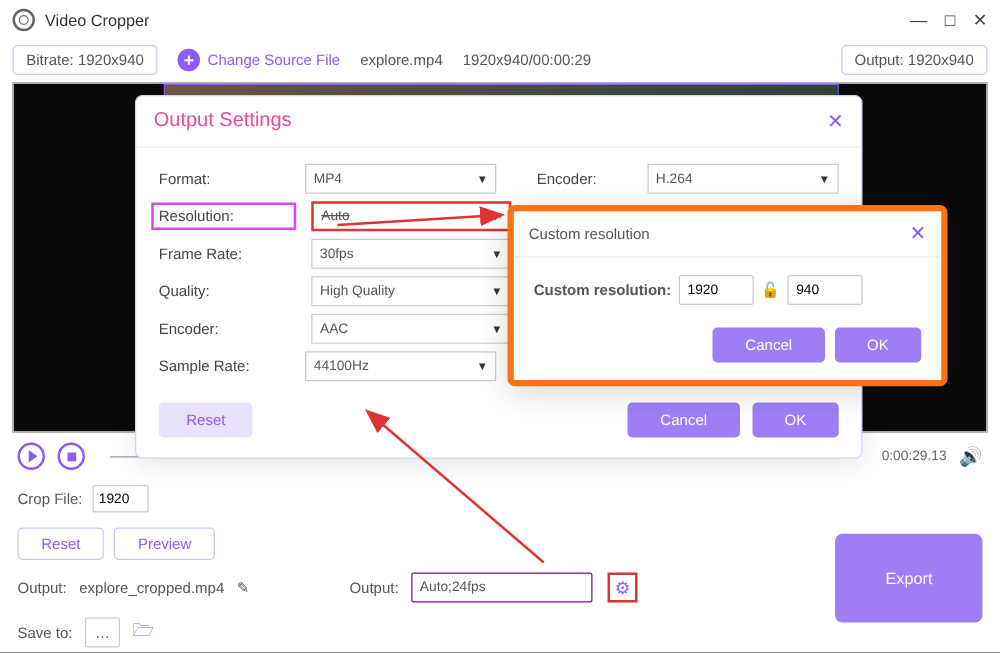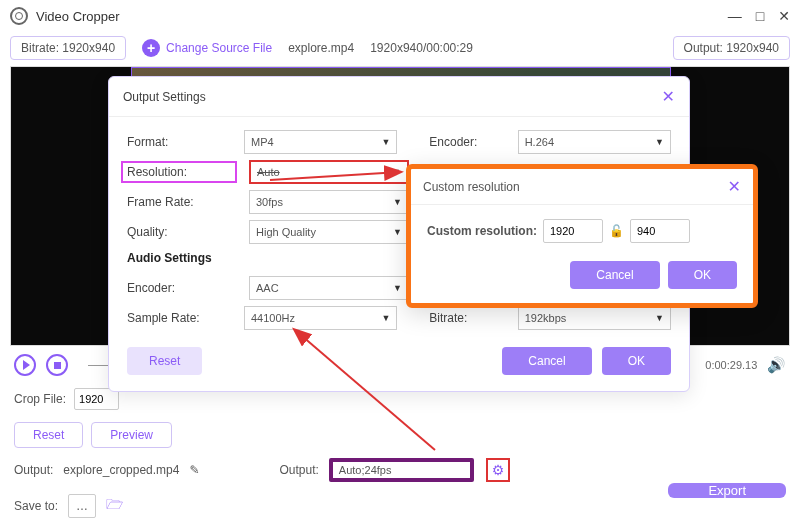--- a/index.html
+++ b/index.html
@@ -27,35 +27,35 @@
 .prog { flex: 1; height: 1px; background: #999; margin: 0 10px; }
 .time-lbl { color: #666; font-size: 11px; }
 .vol-icon { color: #8b5cf6; font-size: 15px; }
 
 .crop-row { display: flex; align-items: center; gap: 8px; padding: 4px 14px; }
 .small-input { width: 45px; height: 22px; border: 1px solid #ccc; border-radius: 2px; padding: 0 4px; font-size: 11px; }
 .btn-outline { border: 1px solid #cfc3f5; color: #8b5cf6; background: #fff; border-radius: 4px; padding: 5px 18px; font-size: 12px; cursor: pointer; }
 
 .out-row { display: flex; align-items: center; gap: 10px; padding: 6px 14px; }
 .edit-icon { color: #555; font-size: 12px; cursor: pointer; }
-.output-box { display: flex; align-items: center; width: 145px; height: 24px; border: 4px solid #701a75; border-radius: 2px; padding: 2px 6px; font-size: 11px; }
+.output-box { display: flex; align-items: center; width: 145px; height: 24px; border: 1px solid #701a75; border-radius: 2px; padding: 2px 6px; font-size: 11px; }
 .gear-box { border: 2px solid #d33; padding: 2px 4px; margin-left: 2px; }
 .gear { color: #8b5cf6; font-size: 14px; cursor: pointer; }
 
 .save-row { display: flex; align-items: center; gap: 10px; padding: 6px 14px 10px; }
 .path-box { flex: 0 0 480px; height: 24px; border: 1px solid #ccc; border-radius: 2px; padding: 0 8px; display: flex; align-items: center; font-size: 11px; }
 .dots-btn { width: 28px; height: 24px; border: 1px solid #ccc; border-radius: 2px; display: flex; align-items: center; justify-content: center; cursor: pointer; }
 .folder-ic { color: #8b5cf6; font-size: 14px; cursor: pointer; }
 
-.export-btn { position: absolute; right: 14px; bottom: 24px; background: #9d7ef7; color: #fff; border: none; border-radius: 6px; padding: 0 40px; font-size: 13px; cursor: pointer; }
+.export-btn { position: absolute; right: 14px; bottom: 24px; background: #9d7ef7; color: #fff; border: none; border-radius: 6px; padding: 28px 40px; font-size: 13px; cursor: pointer; }
 
 
 .dlg1 { position: absolute; left: 108px; top: 76px; width: 582px; background: #fff; border: 1px solid #d8cffa; border-radius: 6px; box-shadow: 0 4px 20px rgba(0,0,0,.1); }
 .dlg-head { display: flex; align-items: center; padding: 10px 14px; border-bottom: 1px solid #eee; }
-.dlg-title { font-size: 12px; color: #404040; }
+.dlg-title { font-size: 16px; color: #ec4899; }
 .dlg-close { margin-left: auto; color: #8b5cf6; font-size: 16px; cursor: pointer; }
 .dlg-body { padding: 10px 18px 16px; }
 .sect-title { font-weight: bold; font-size: 12px; color: #222; margin: 4px 0 8px; }
 .frow { display: flex; align-items: center; height: 30px; gap: 12px; }
 .flabel { width: 110px; font-size: 12px; color: #444; }
 .fselect { width: 160px; height: 24px; border: 1px solid #ccc; padding: 0 6px; display: flex; align-items: center; justify-content: space-between; font-size: 11px; cursor: pointer; }
 .fselect .caret { font-size: 9px; color: #333; }
 .fcol2 { margin-left: 20px; width: 80px; font-size: 12px; color: #444; }
 .res-hl { border: 2px solid #d946ef; padding: 2px 4px; margin-left: -6px; width: 116px; }
 .res-sel { border: 2px solid #d33; text-decoration: line-through; }
@@ -182,21 +182,20 @@
     </div>
 
     <div class="frow">
       <div class="flabel">Quality:</div>
       <div class="fselect">
           <span>High Quality</span>
           <span class="caret">▼</span>
         </div>
     </div>
 
-    <div class="sect-title">Audio Settings</div>
 
     <div class="frow">
       <div class="flabel">Encoder:</div>
       <div class="fselect">
           <span>AAC</span>
           <span class="caret">▼</span>
         </div>
     </div>
 
     <div class="frow">

